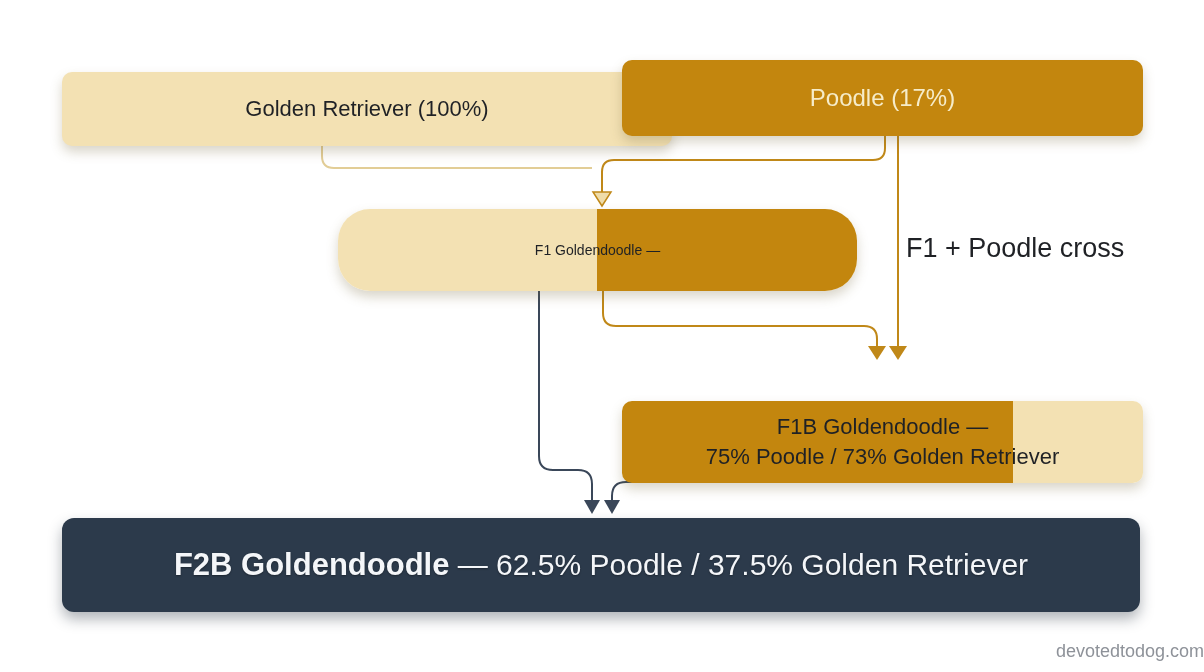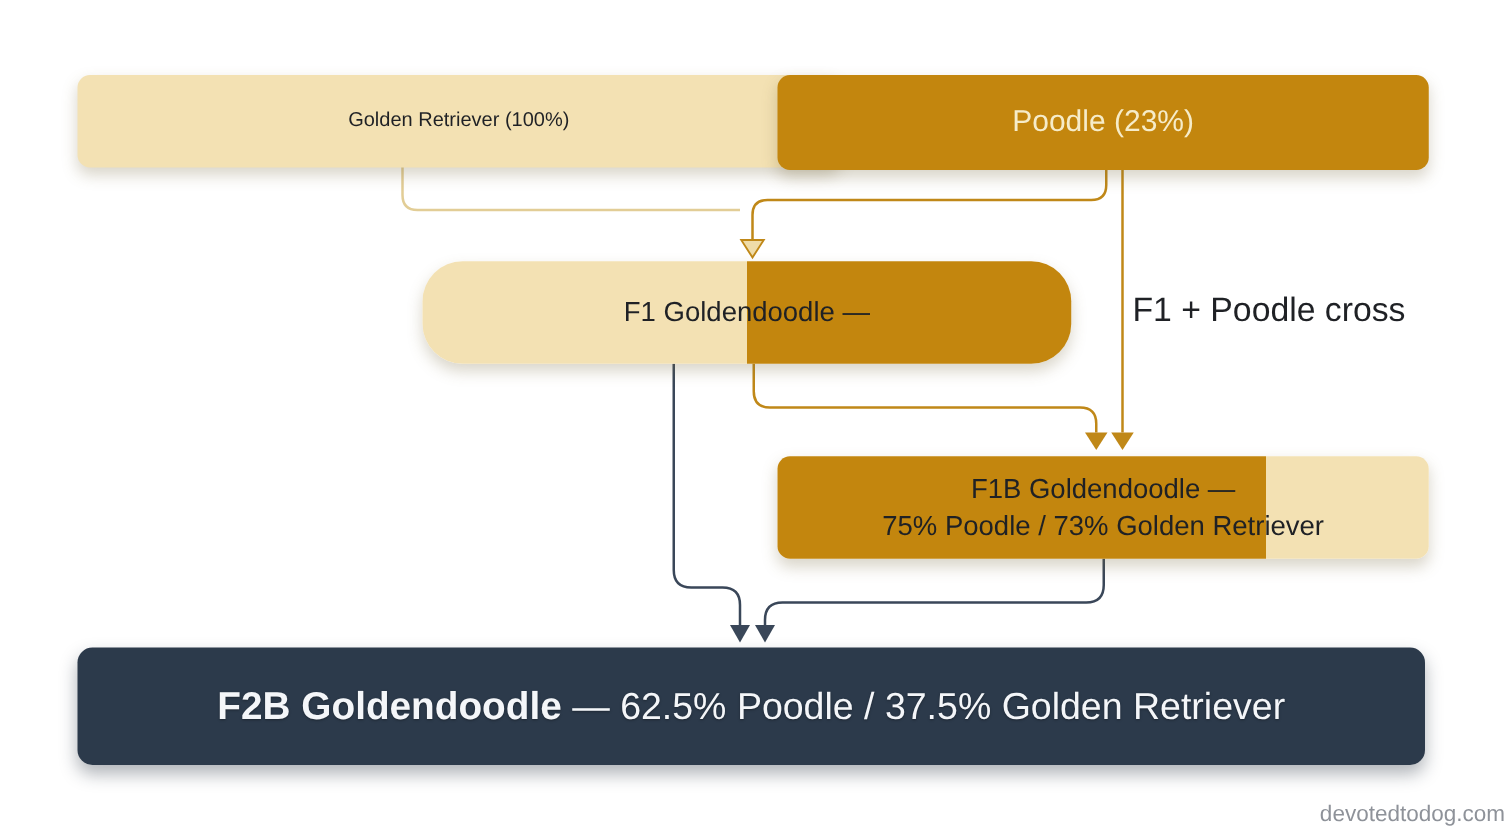--- a/index.html
+++ b/index.html
@@ -17,32 +17,32 @@
     position:absolute;
     display:flex;align-items:center;justify-content:center;
     text-align:center;
     border-radius:10px;
     z-index:2;
     box-sizing:border-box;
   }
   .node.light{box-shadow:0 6px 12px rgba(120,105,60,.28);}
   .node.dark-shadow{box-shadow:0 7px 14px rgba(30,40,55,.35);}
   .node-gr{
-    left:62px;top:60px;width:610px;height:74px;
+    left:62px;top:72px;width:610px;height:74px;
     background:var(--cream);
-    color:var(--text-dark);font-size:16px;
+    color:var(--text-dark);font-size:22px;
   }
   .node-poodle{
     left:622px;top:60px;width:521px;height:76px;
     background:var(--gold);
     color:var(--text-light);font-size:24px;
   }
   .node-f1{
     left:338px;top:209px;width:519px;height:82px;
-    color:var(--text-dark);font-size:22px;line-height:30px;border-radius:32px;
+    color:var(--text-dark);font-size:14px;line-height:30px;border-radius:32px;
   }
   .node-f1b{
     left:622px;top:365px;width:521px;height:82px;
     color:var(--text-dark);font-size:22px;line-height:30px;
   }
   .node-f2b{
     left:62px;top:518px;width:1078px;height:94px;
     background:var(--navy);
     color:var(--text-white);font-size:30px;
     border-radius:12px;
@@ -88,32 +88,32 @@
 
     <path class="wire" style="stroke:var(--dark-line)" d="M883,447 L883,468 Q883,482 869,482 L626,482 Q612,482 612,496 L612,500"></path>
     <polygon points="604,500 620,500 612,514" style="fill:var(--dark-line)"></polygon>
   </svg>
 
   <div class="node light node-gr">
     <span>Golden Retriever (100%)</span>
   </div>
 
   <div class="node light node-poodle">
-    <span>Poodle (23%)</span>
+    <span>Poodle (17%)</span>
   </div>
 
   <div class="node light node-f1" style="background: linear-gradient(90deg, var(--cream) 0 50%, var(--gold) 0);">
     <span>
       <span>F1 Goldendoodle —</span><br>
     </span>
   </div>
 
   <div class="edge-label">F1 + Poodle cross</div>
 
-  <div class="node light node-f1b" style="background: linear-gradient(90deg, var(--gold) 0 75%, var(--cream) 0);">
+  <div class="node light node-f1b" style="background: linear-gradient(90deg, var(--gold) 0 75%, var(--cream) 0); margin-top: 36px;">
     <span>
       <span>F1B Goldendoodle —</span><br>
       <span>75% Poodle / 73% Golden Retriever</span>
     </span>
   </div>
 
   <div class="node dark-shadow node-f2b">
     <span><b>F2B Goldendoodle</b><span> — 62.5% Poodle / 37.5% Golden Retriever</span></span>
   </div>
 

